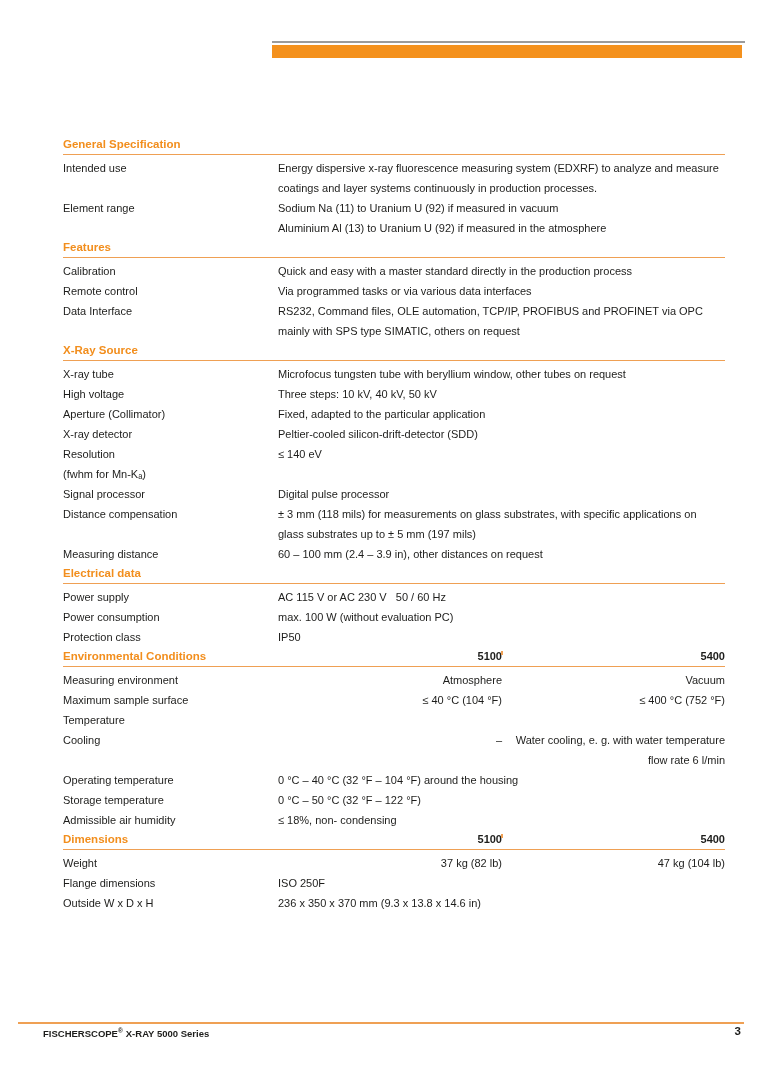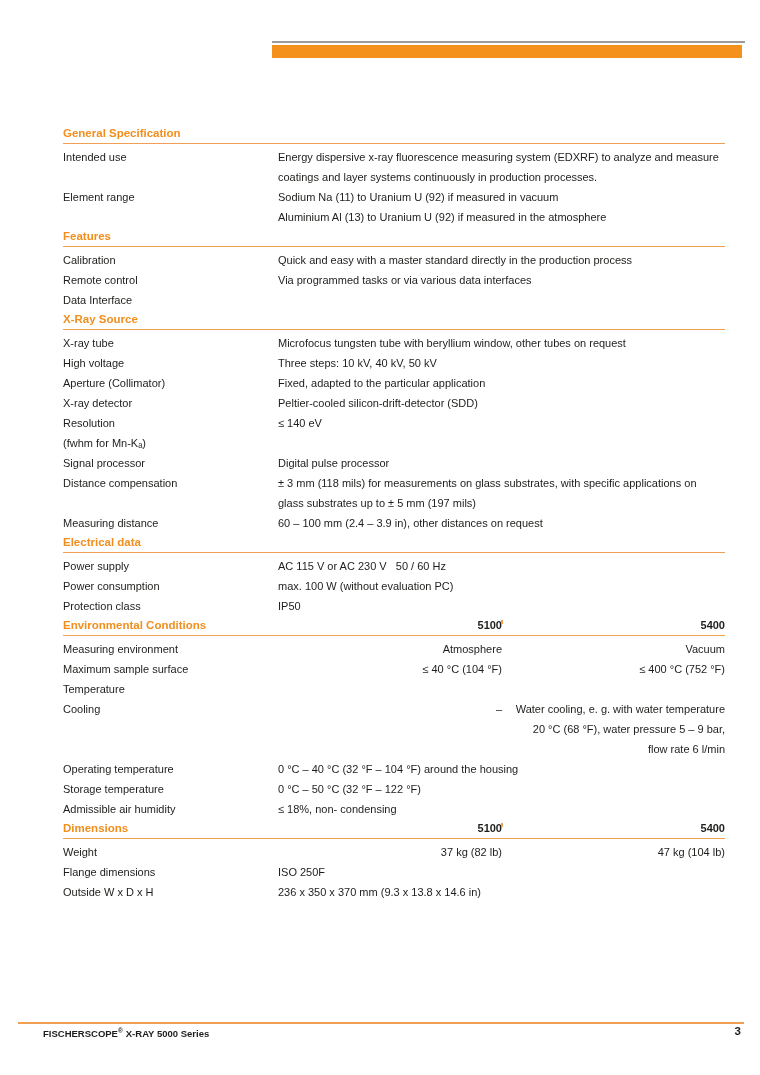--- a/index.html
+++ b/index.html
@@ -4,21 +4,21 @@
 <style>
   html, body { margin: 0; padding: 0; }
   body {
     width: 760px; height: 1075px; position: relative;
     background: #ffffff; overflow: hidden;
     font-family: "Liberation Sans", "DejaVu Sans", sans-serif;
     font-size: 11px; color: #1d1d1b;
   }
   #topbar-gray { position: absolute; left: 272px; top: 41px; width: 473px; height: 2px; background: #9b9b9b; }
   #topbar { position: absolute; left: 272px; top: 45px; width: 470px; height: 13px; background: #f4911d; }
-  #content { position: absolute; left: 63px; top: 124px; width: 662px; }
+  #content { position: absolute; left: 63px; top: 135px; width: 662px; }
   .sec { position: relative; }
   .sec-head {
     display: grid; grid-template-columns: 215px 224px 223px; align-items: end;
     border-bottom: 1.5px solid #efa054; padding-bottom: 2px; margin-bottom: 3px; margin-top: 2px;
   }
   .sec-title { color: #f28e1d; font-weight: bold; font-size: 11.5px; line-height: 15px; white-space: nowrap; }
   .col-head { font-weight: bold; text-align: right; line-height: 15px; }
   .row { display: grid; grid-template-columns: 215px 224px 223px; }
   .lab { grid-column: 1; }
   .val-full { grid-column: 2 / 4; }
@@ -80,20 +80,24 @@
           <div class="cline">Remote control</div>
         </div>
         <div class="val-full">
           <div class="cline">Via programmed tasks or via various data interfaces</div>
         </div>
       </div>
       <div class="row">
         <div class="lab">
           <div class="cline">Data Interface</div>
         </div>
+        <div class="val-full">
+          <div class="cline">RS232, Command files, OLE automation, TCP/IP, PROFIBUS and PROFINET via OPC</div>
+          <div class="cline">mainly with SPS type SIMATIC, others on request</div>
+        </div>
       </div>
     </div>
     <div class="sec">
       <div class="sec-head">
         <div class="sec-title">X-Ray Source</div>
       </div>
       <div class="row">
         <div class="lab">
           <div class="cline">X-ray tube</div>
         </div>
@@ -222,21 +226,20 @@
       </div>
       <div class="row">
         <div class="lab">
           <div class="cline">Cooling</div>
         </div>
         <div class="val-c1">
           <div class="cline">–</div>
         </div>
         <div class="val-c2">
           <div class="cline">Water cooling, e. g. with water temperature</div>
-          <div class="cline">20 °C (68 °F), water pressure 5 – 9 bar,</div>
           <div class="cline">flow rate 6 l/min</div>
         </div>
       </div>
       <div class="row">
         <div class="lab">
           <div class="cline">Operating temperature</div>
         </div>
         <div class="val-span">
           <div class="cline">0 °C – 40 °C (32 °F – 104 °F) around the housing</div>
         </div>

